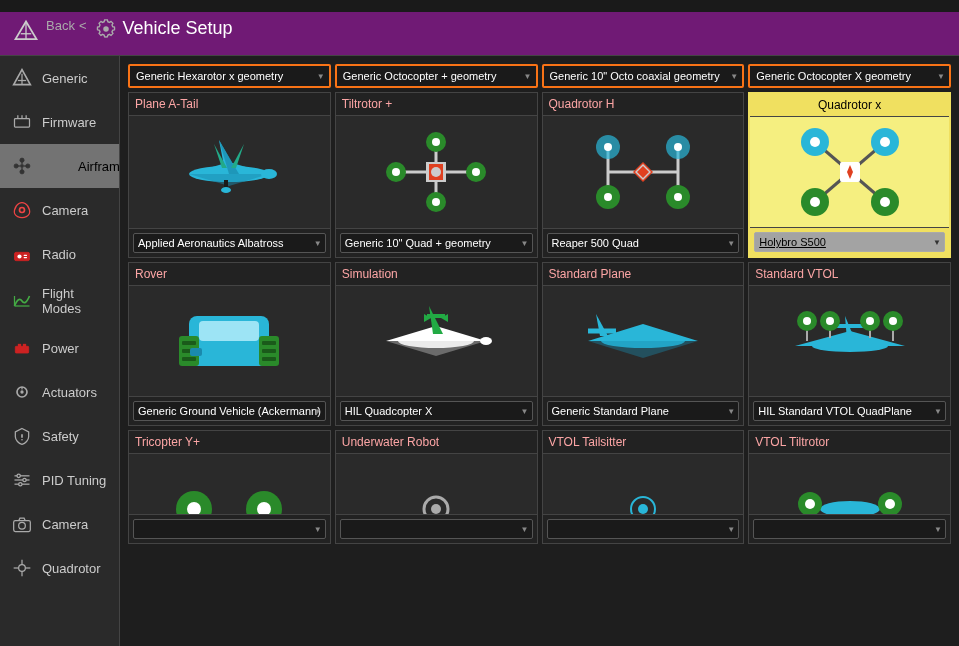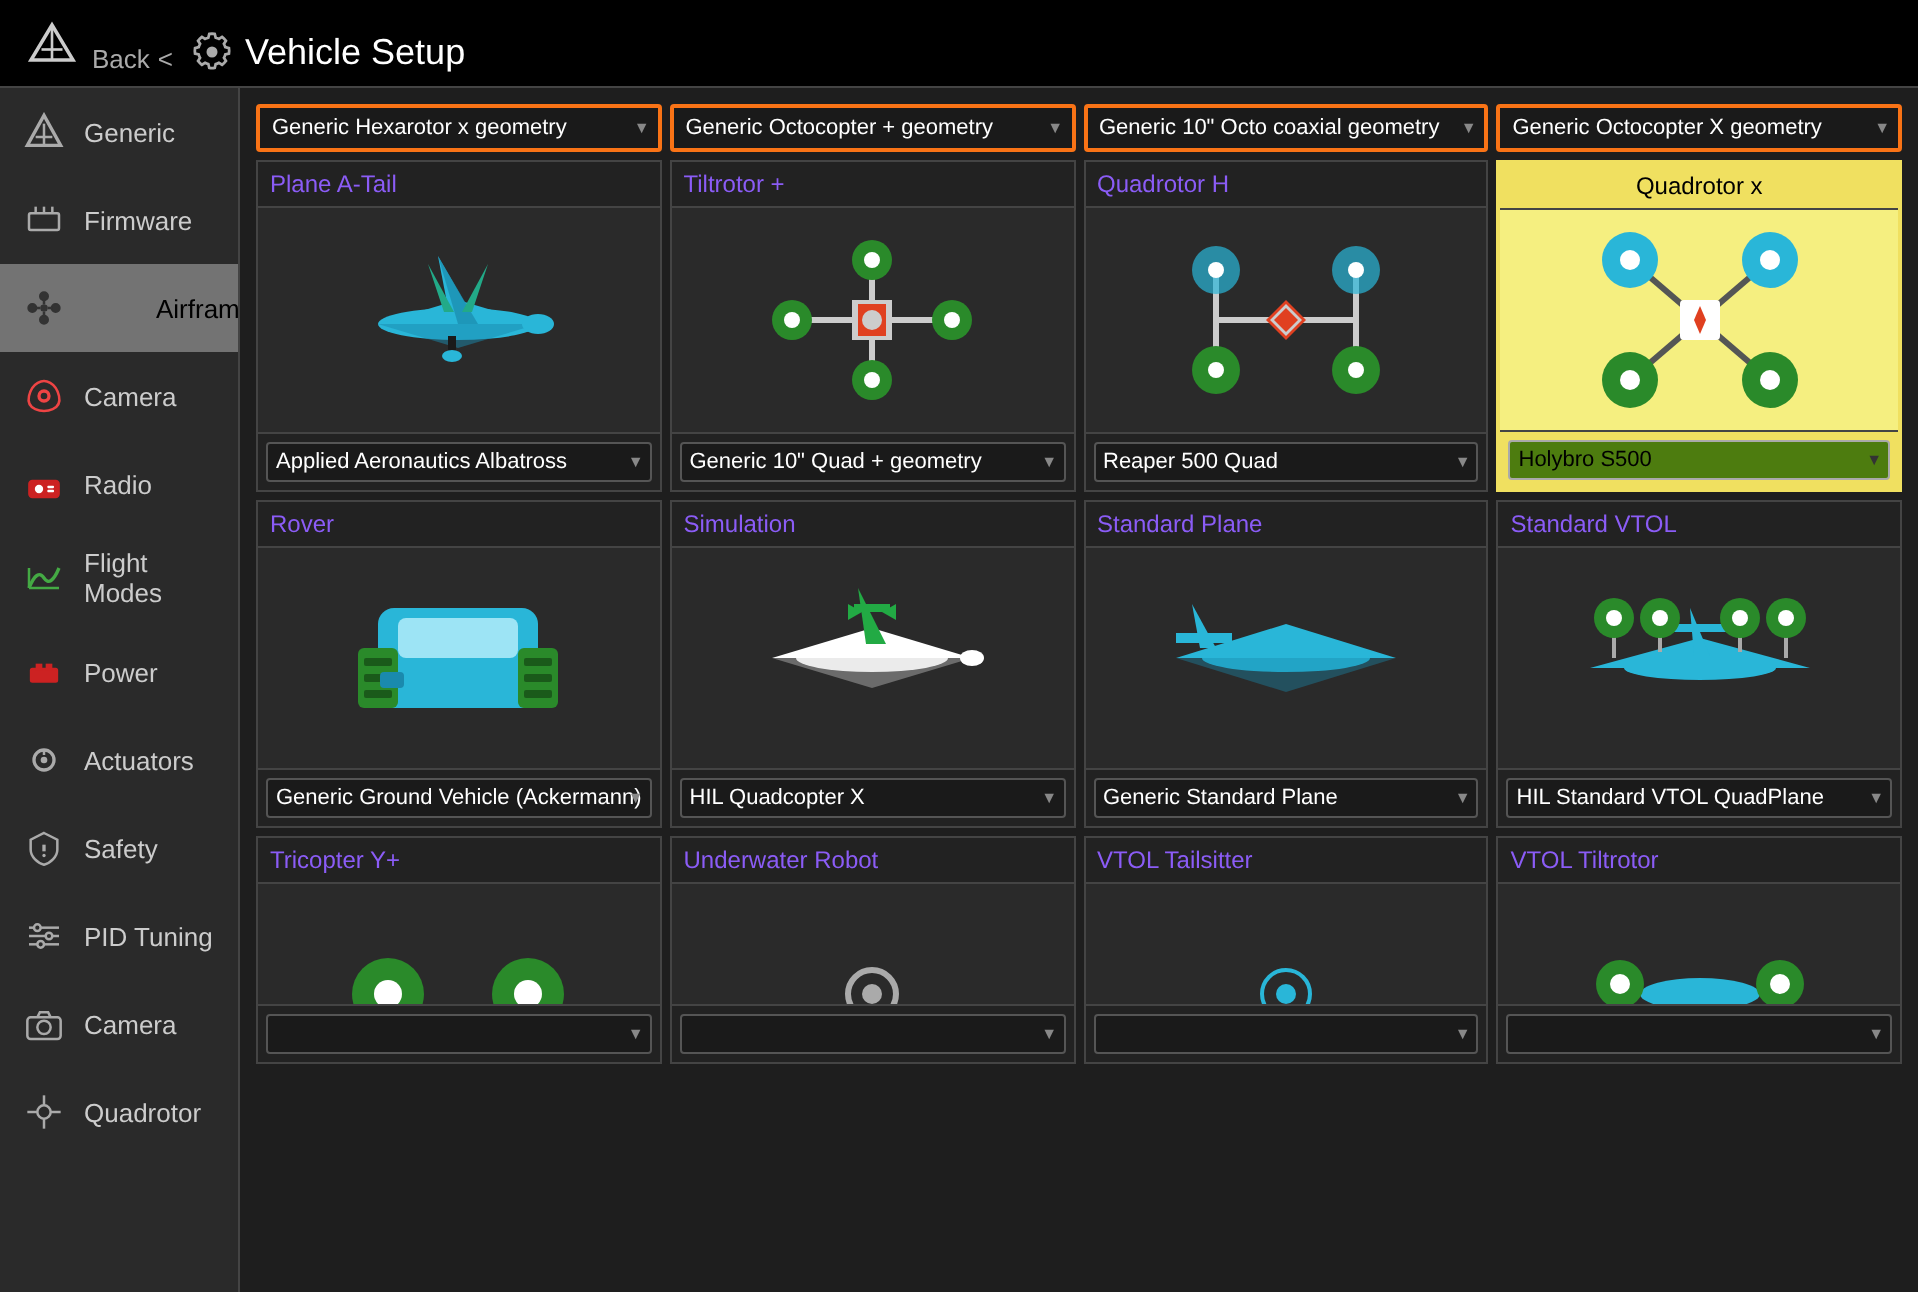--- a/index.html
+++ b/index.html
@@ -9,26 +9,27 @@
       font-family: -apple-system, BlinkMacSystemFont, 'Segoe UI', sans-serif;
       font-size: 13px;
       width: 959px;
       height: 646px;
       overflow: hidden;
       display: flex;
       flex-direction: column;
     }
     
     .header {
-      background: #000000;
+      background: #701a75;
       display: flex;
-      align-items: flex-end;
+      align-items: flex-start;
       padding: 6px 12px;
       height: 44px;
       border-bottom: 1px solid #444;
+      margin-top: 12px;
     }
     .header-logo {
       width: 28px; height: 28px; margin-right: 6px;
     }
     .header-back {
       color: #aaa;
       font-size: 13px;
       margin-right: 4px;
       cursor: pointer;
     }
@@ -95,21 +96,21 @@
       display: flex;
       flex-direction: column;
     }
     .grid-cell.highlighted {
       background: #f0e060;
       border: 2px solid #f0e060;
     }
     .cell-label {
       padding: 4px 6px;
       font-size: 12px;
-      color: #8b5cf6;
+      color: #fca5a5;
       background: #222;
       border-bottom: 1px solid #444;
     }
     .grid-cell.highlighted .cell-label {
       background: #f0e060;
       color: #000;
       text-align: center;
     }
     .cell-image {
       flex: 1;
@@ -137,23 +138,24 @@
       color: #fff;
       border: 1px solid #555;
       padding: 3px 4px;
       font-size: 11px;
       border-radius: 2px;
       cursor: pointer;
       appearance: none;
       -webkit-appearance: none;
     }
     .grid-cell.highlighted .cell-select {
-      background: #4d7c0f;
+      background: #a3a3a3;
       color: #000;
       border-color: #aaa;
+      text-decoration: underline;
     }
     .select-wrapper {
       position: relative;
     }
     .select-wrapper::after {
       content: '▼';
       position: absolute;
       right: 4px;
       top: 50%;
       transform: translateY(-50%);

